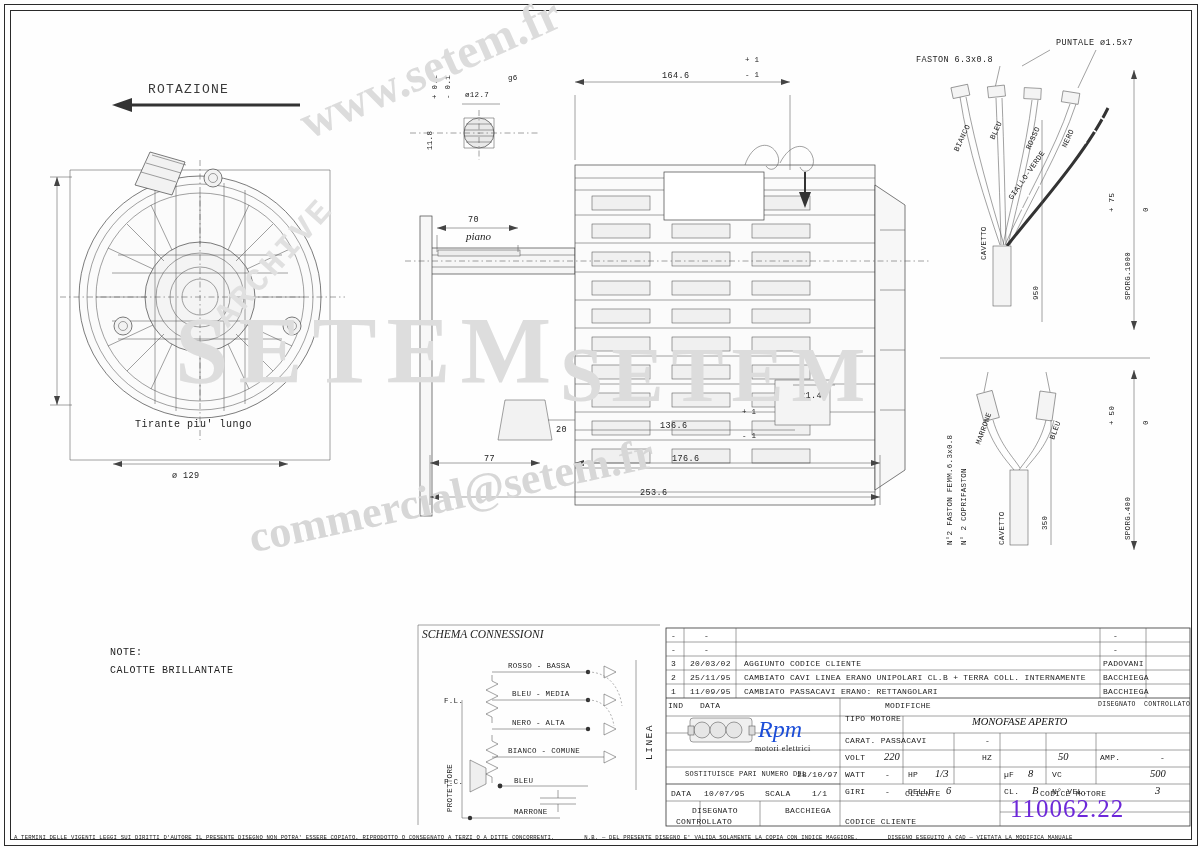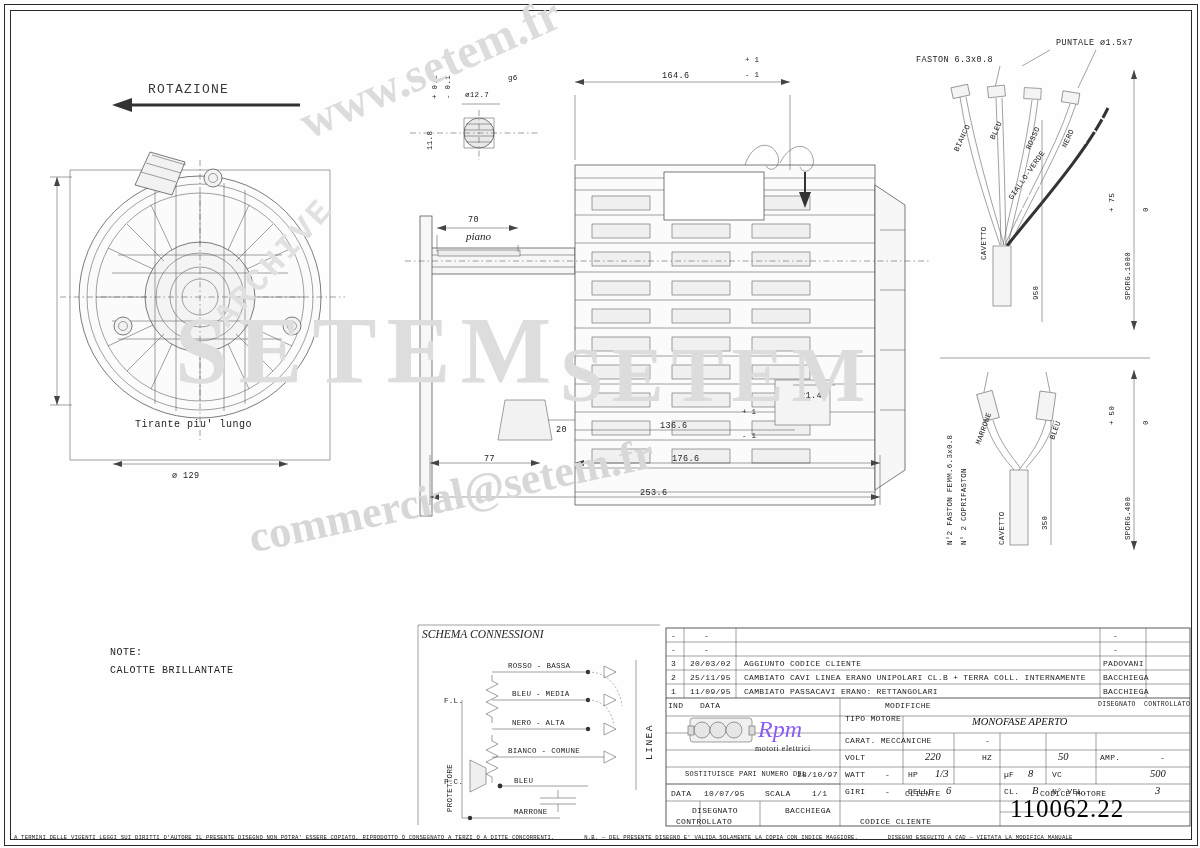--- a/index.html
+++ b/index.html
@@ -24,22 +24,22 @@
   .wm1{left:175px;top:295px;font-size:96px;letter-spacing:10px;font-family:"Liberation Serif",serif;color:#dddddd;}
   .wm2{left:560px;top:330px;font-size:78px;letter-spacing:8px;font-family:"Liberation Serif",serif;color:#dcdcdc;}
   .wm3{left:290px;top:40px;font-size:48px;transform:rotate(-24deg);font-family:"Liberation Serif",serif;color:#dcdcdc;}
   .wm4{left:195px;top:245px;font-size:33px;transform:rotate(-48deg);font-family:"Liberation Mono",monospace;color:#e0e0e0;letter-spacing:3px;}
   .wm5{left:245px;top:470px;font-size:44px;transform:rotate(-12deg);font-family:"Liberation Serif",serif;color:#d7d7d7;}
   .footnote{position:absolute;left:14px;top:834px;width:1172px;font-family:"Liberation Mono",monospace;font-size:5.6px;color:#222;letter-spacing:.2px;}
   .footnote span{display:inline-block;}
   
   .tb{position:absolute;font-family:"Liberation Mono", monospace;font-size:8px;color:#1b1b1b;letter-spacing:.3px;white-space:nowrap;}
   .tbi{position:absolute;font-family:"Liberation Serif", serif;font-style:italic;font-size:10.5px;color:#111;white-space:nowrap;}
-  .code{position:absolute;font-family:"Liberation Serif", serif;font-size:25px;color:#000000;letter-spacing:1px;}
-  .rpm{position:absolute;font-family:"Liberation Serif", serif;font-style:italic;font-size:24px;color:#8b5cf6;}
+  .code{position:absolute;font-family:"Liberation Serif", serif;font-size:25px;color:#6d28d9;letter-spacing:1px;}
+  .rpm{position:absolute;font-family:"Liberation Serif", serif;font-style:italic;font-size:24px;color:#1d4ed8;}
   .rpmsub{position:absolute;font-family:"Liberation Serif", serif;font-size:8px;color:#222;letter-spacing:.5px;}
   .vt{writing-mode:vertical-rl;transform:rotate(180deg);}
 </style>
 </head>
 <body>
 
 <div class="sheet">
   <div class="frame-outer"></div>
   <div class="frame-inner"></div>
 
@@ -497,25 +497,25 @@
   <div class="tb" style="left:1103px;top:687px;">BACCHIEGA</div>
 
   <div class="tb" style="left:668px;top:701px;">IND</div>
   <div class="tb" style="left:700px;top:701px;">DATA</div>
   <div class="tb" style="left:885px;top:701px;">MODIFICHE</div>
   <div class="tb" style="left:1098px;top:701px;font-size:6.5px;">DISEGNATO</div>
   <div class="tb" style="left:1144px;top:701px;font-size:6.5px;">CONTROLLATO</div>
 
   <div class="tb" style="left:845px;top:714px;">TIPO MOTORE</div>
   <div class="tbi" style="left:972px;top:716px;">MONOFASE APERTO</div>
-  <div class="tb" style="left:845px;top:736px;">CARAT. MECCANICHE</div>
+  <div class="tb" style="left:845px;top:736px;">CARAT. PASSACAVI</div>
   <div class="tb" style="left:985px;top:736px;">-</div>
 
   <div class="tb" style="left:845px;top:753px;">VOLT</div>
-  <div class="tbi" style="left:925px;top:751px;text-align:center;">220</div>
+  <div class="tbi" style="left:884px;top:751px;text-align:center;">220</div>
   <div class="tb" style="left:982px;top:753px;">HZ</div>
   <div class="tbi" style="left:1058px;top:751px;text-align:center;">50</div>
   <div class="tb" style="left:1100px;top:753px;">AMP.</div>
   <div class="tb" style="left:1160px;top:753px;">-</div>
 
   <div class="tb" style="left:845px;top:770px;">WATT</div>
   <div class="tb" style="left:885px;top:770px;">-</div>
   <div class="tb" style="left:908px;top:770px;">HP</div>
   <div class="tbi" style="left:935px;top:768px;">1/3</div>
   <div class="tb" style="left:1004px;top:770px;">µF</div>
@@ -537,21 +537,21 @@
   <div class="tb" style="left:671px;top:789px;">DATA</div>
   <div class="tb" style="left:704px;top:789px;">10/07/95</div>
   <div class="tb" style="left:765px;top:789px;">SCALA</div>
   <div class="tb" style="left:812px;top:789px;">1/1</div>
   <div class="tb" style="left:905px;top:789px;">CLIENTE</div>
   <div class="tb" style="left:1040px;top:789px;">CODICE MOTORE</div>
 
   <div class="tb" style="left:692px;top:806px;">DISEGNATO</div>
   <div class="tb" style="left:785px;top:806px;">BACCHIEGA</div>
   <div class="tb" style="left:676px;top:817px;">CONTROLLATO</div>
-  <div class="tb" style="left:845px;top:817px;margin-left:15px;">CODICE CLIENTE</div>
+  <div class="tb" style="left:845px;top:817px;">CODICE CLIENTE</div>
   <div class="code" style="left:1010px;top:795px;">110062.22</div>
 
   <div class="rpm" style="left:758px;top:716px;">Rpm</div>
   <div class="rpmsub" style="left:755px;top:744px;">motori elettrici</div>
   <svg style="left:0;top:0;">
     <g class="thin">
       <rect x="690" y="718" width="62" height="24" rx="3" style="fill:#f0f0f0"></rect>
       <circle cx="702" cy="730" r="8" style="fill:#e6e6e6"></circle>
       <circle cx="718" cy="730" r="8" style="fill:#e6e6e6"></circle>
       <circle cx="734" cy="730" r="8" style="fill:#e6e6e6"></circle>

